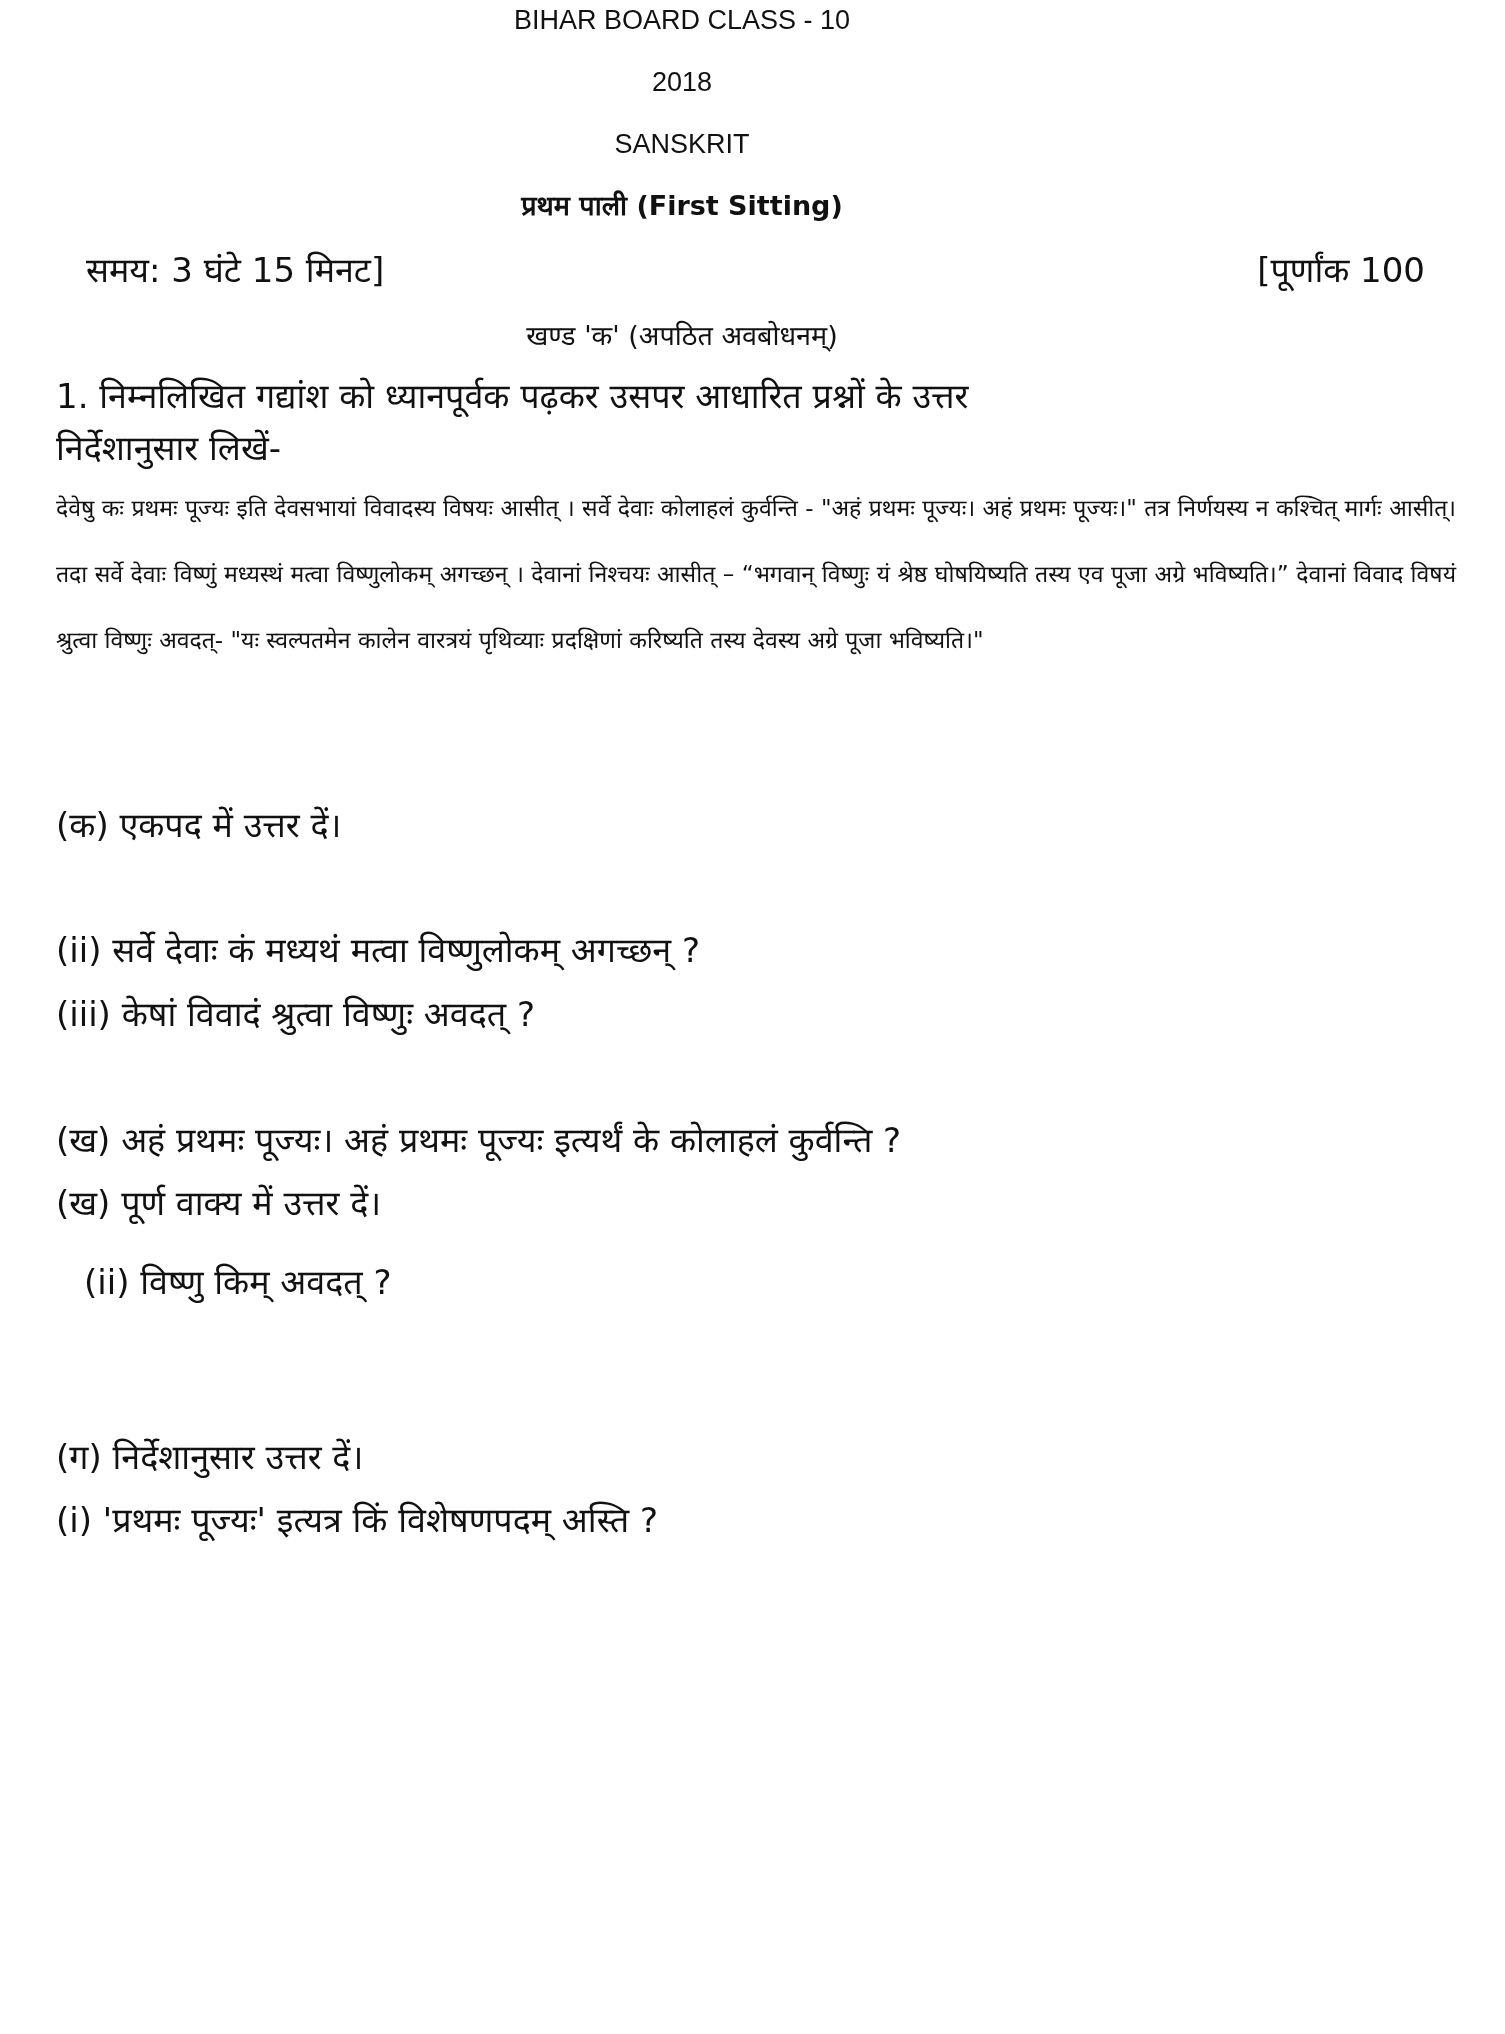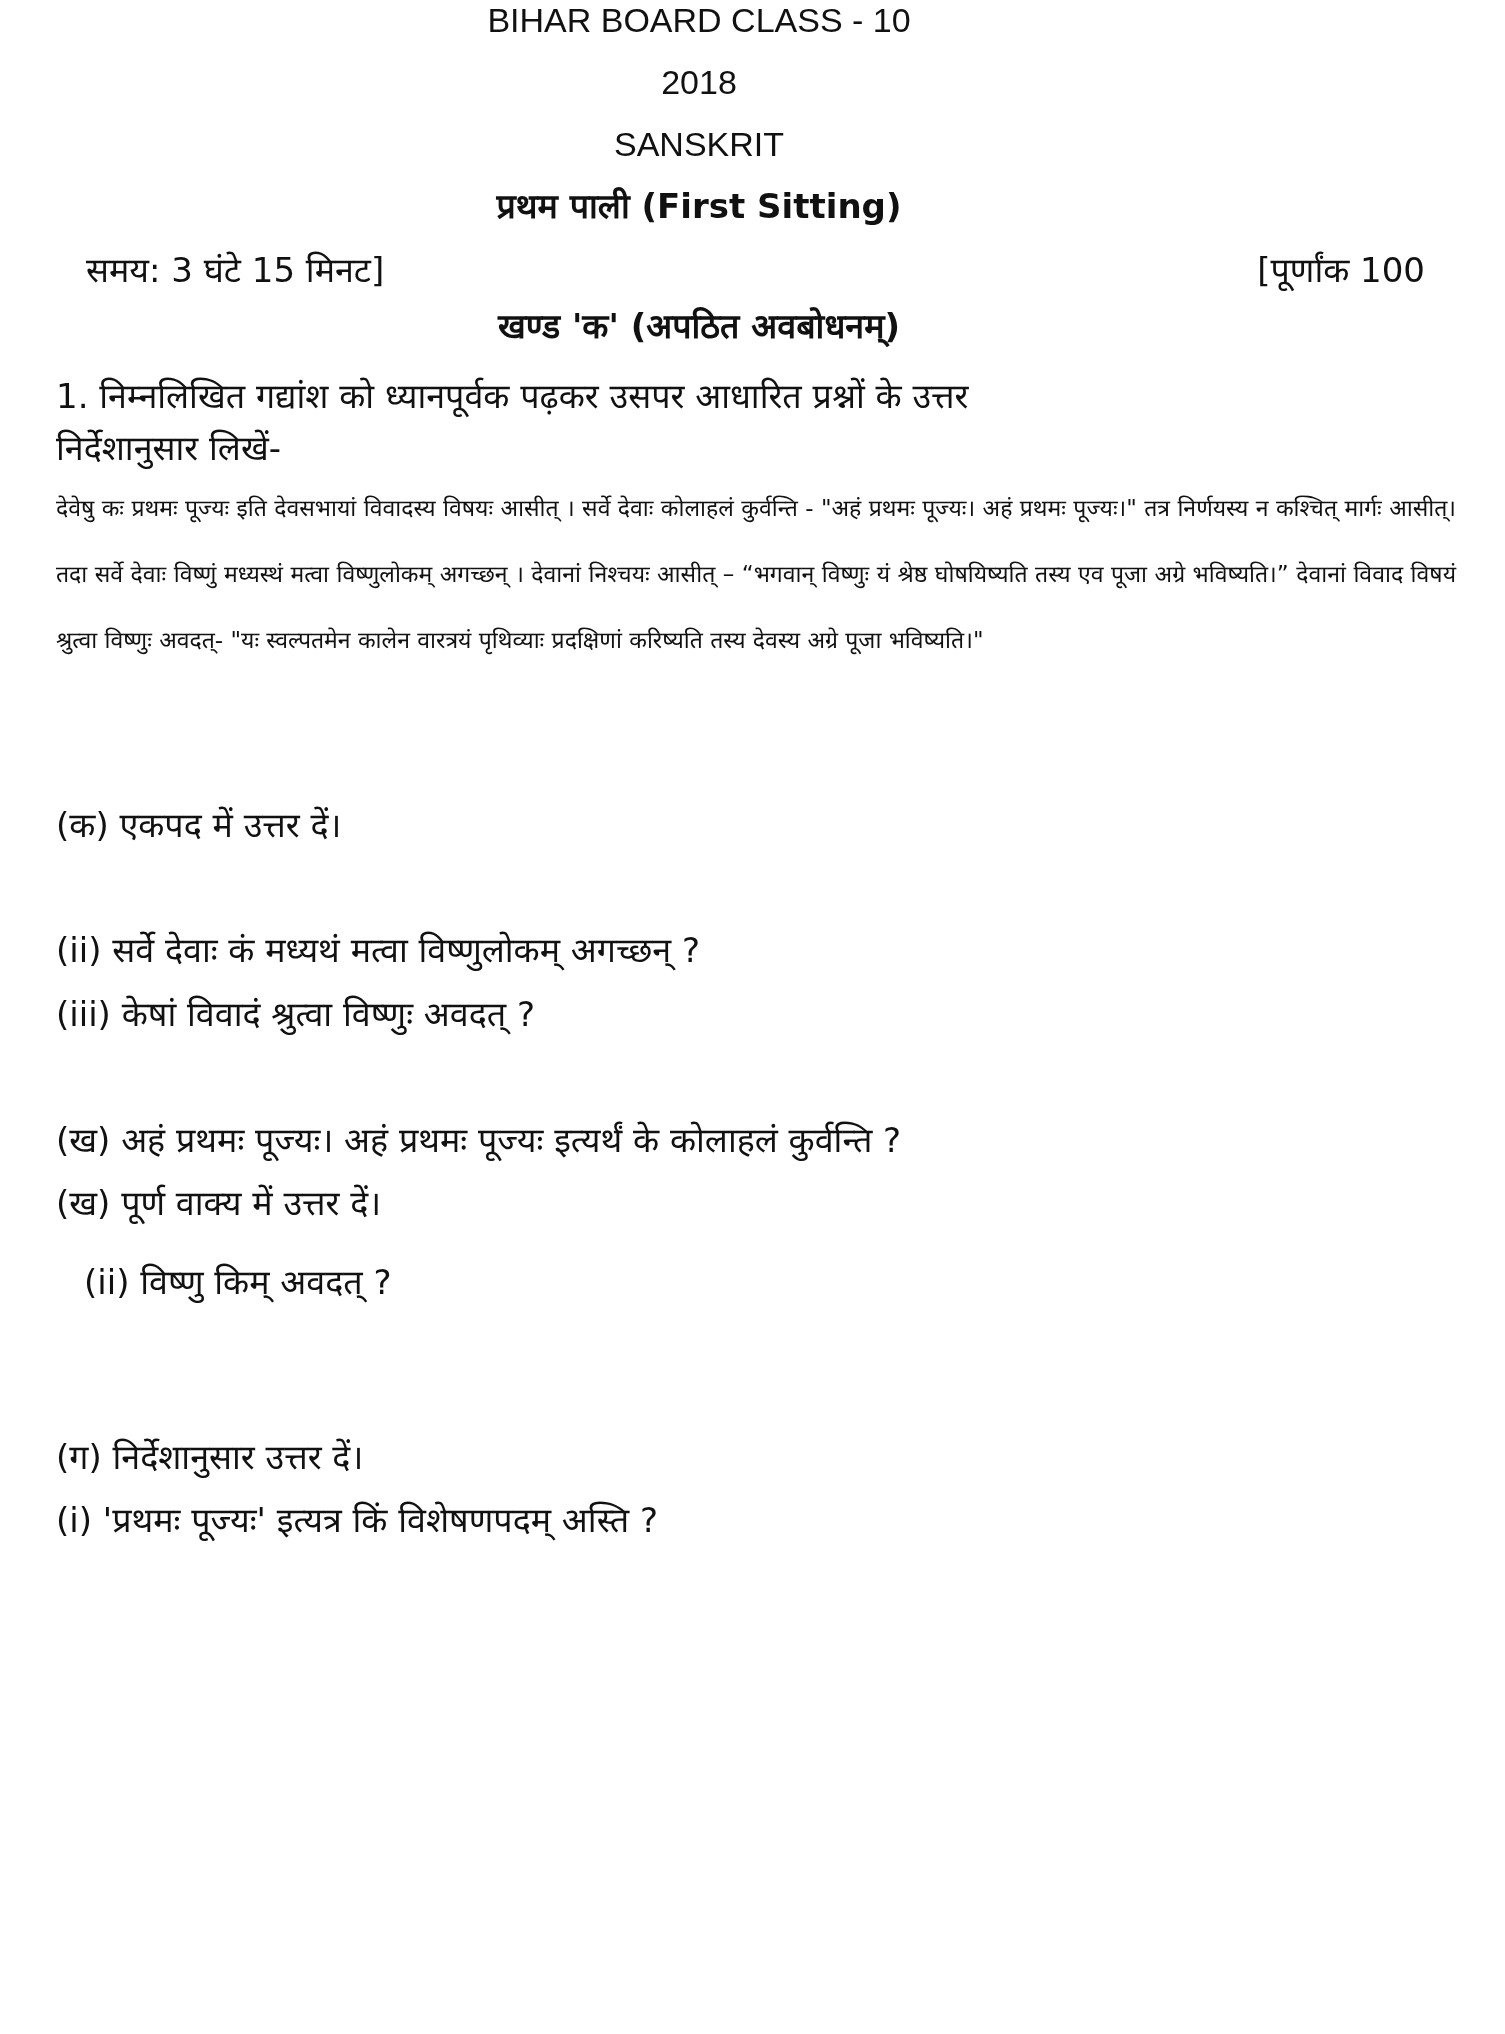--- a/index.html
+++ b/index.html
@@ -2,39 +2,39 @@
 <html><head>
 <meta charset="utf-8">
 <style>
   html, body { margin: 0; padding: 0; background: #ffffff; }
   body {
     width: 1505px; height: 2034px; overflow: hidden; position: relative;
     font-family: "DejaVu Sans", "Liberation Sans", sans-serif;
     color: #111111;
   }
   .page { position: absolute; left: 0; top: 0; width: 1505px; height: 2034px; }
-  .center { position: absolute; left: 0; width: 1364px; text-align: center; font-size: 34px; line-height: 40px; margin-left: 17px; }
+  .center { position: absolute; left: 0; width: 1364px; text-align: center; font-size: 27px; line-height: 40px; }
   .line { position: absolute; left: 56px; font-size: 34px; line-height: 40px; white-space: nowrap; }
   .right { position: absolute; right: 80px; font-size: 34px; line-height: 40px; white-space: nowrap; }
   .para { position: absolute; left: 56px; width: 1400px; font-size: 23px; line-height: 66px; text-align: justify; }
   .latin { font-family: "Liberation Sans", sans-serif; }
 </style>
 </head>
 <body>
 
 <div class="page">
   <div class="center latin" style="top:0px;">BIHAR BOARD CLASS - 10</div>
   <div class="center latin" style="top:62px;">2018</div>
   <div class="center latin" style="top:124px;">SANSKRIT</div>
   <div class="center" style="top:186px;font-weight:bold;">प्रथम पाली (First Sitting)</div>
 
   <div class="line" style="left:86px; top:250px;">समय: 3 घंटे 15 मिनट]</div>
   <div class="right" style="top:250px;">[पूर्णांक 100</div>
 
-  <div class="center" style="top:306px;font-weight:bold;">खण्ड 'क' (अपठित अवबोधनम्)</div>
+  <div class="center" style="top:316px;">खण्ड 'क' (अपठित अवबोधनम्)</div>
 
   <div class="line" style="top:376px;text-align:center;">1. निम्नलिखित गद्यांश को ध्यानपूर्वक पढ़कर उसपर आधारित प्रश्नों के उत्तर</div>
   <div class="line" style="top:428px;">निर्देशानुसार लिखें-</div>
 
   <div class="para" style="top:475px;">देवेषु कः प्रथमः पूज्यः इति देवसभायां विवादस्य विषयः आसीत् । सर्वे देवाः कोलाहलं कुर्वन्ति - "अहं प्रथमः पूज्यः। अहं प्रथमः पूज्यः।" तत्र निर्णयस्य न कश्चित् मार्गः आसीत्। तदा सर्वे देवाः विष्णुं मध्यस्थं मत्वा विष्णुलोकम् अगच्छन् । देवानां निश्चयः आसीत् – “भगवान् विष्णुः यं श्रेष्ठ घोषयिष्यति तस्य एव पूजा अग्रे भविष्यति।” देवानां विवाद विषयं श्रुत्वा विष्णुः अवदत्- "यः स्वल्पतमेन कालेन वारत्रयं पृथिव्याः प्रदक्षिणां करिष्यति तस्य देवस्य अग्रे पूजा भविष्यति।"</div>
 
   <div class="line" style="top:805px;">(क) एकपद में उत्तर दें।</div>
   <div class="line" style="top:930px;">(ii) सर्वे देवाः कं मध्यथं मत्वा विष्णुलोकम् अगच्छन् ?</div>
   <div class="line" style="top:994px;">(iii) केषां विवादं श्रुत्वा विष्णुः अवदत् ?</div>
 

